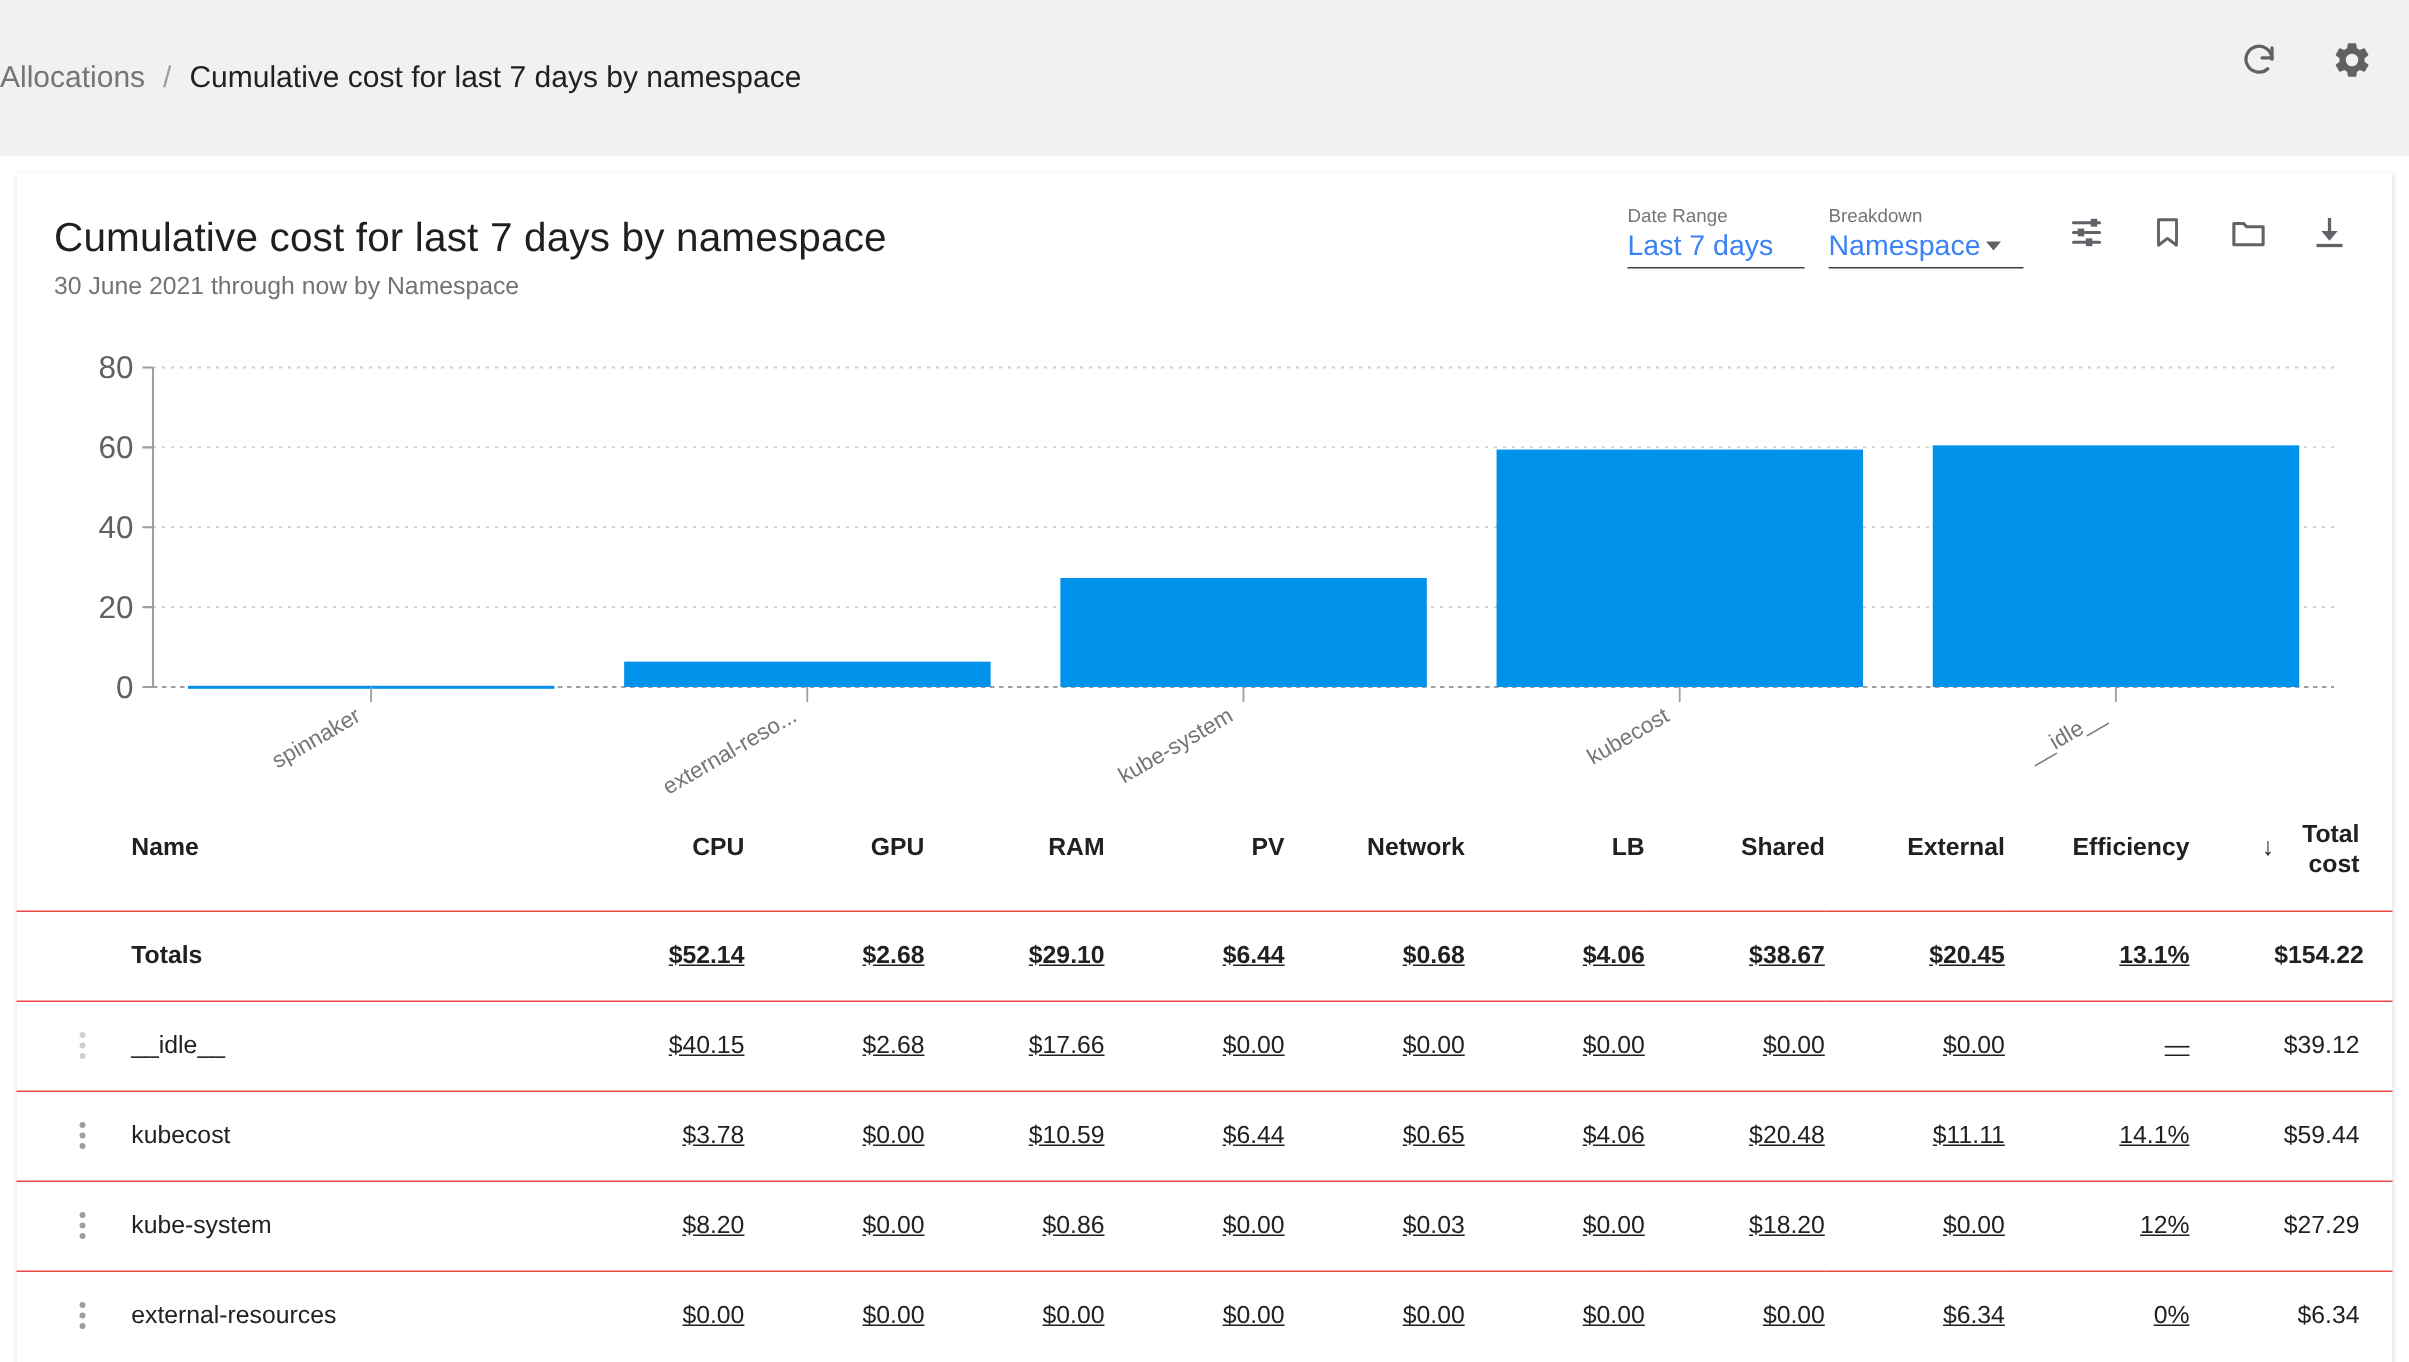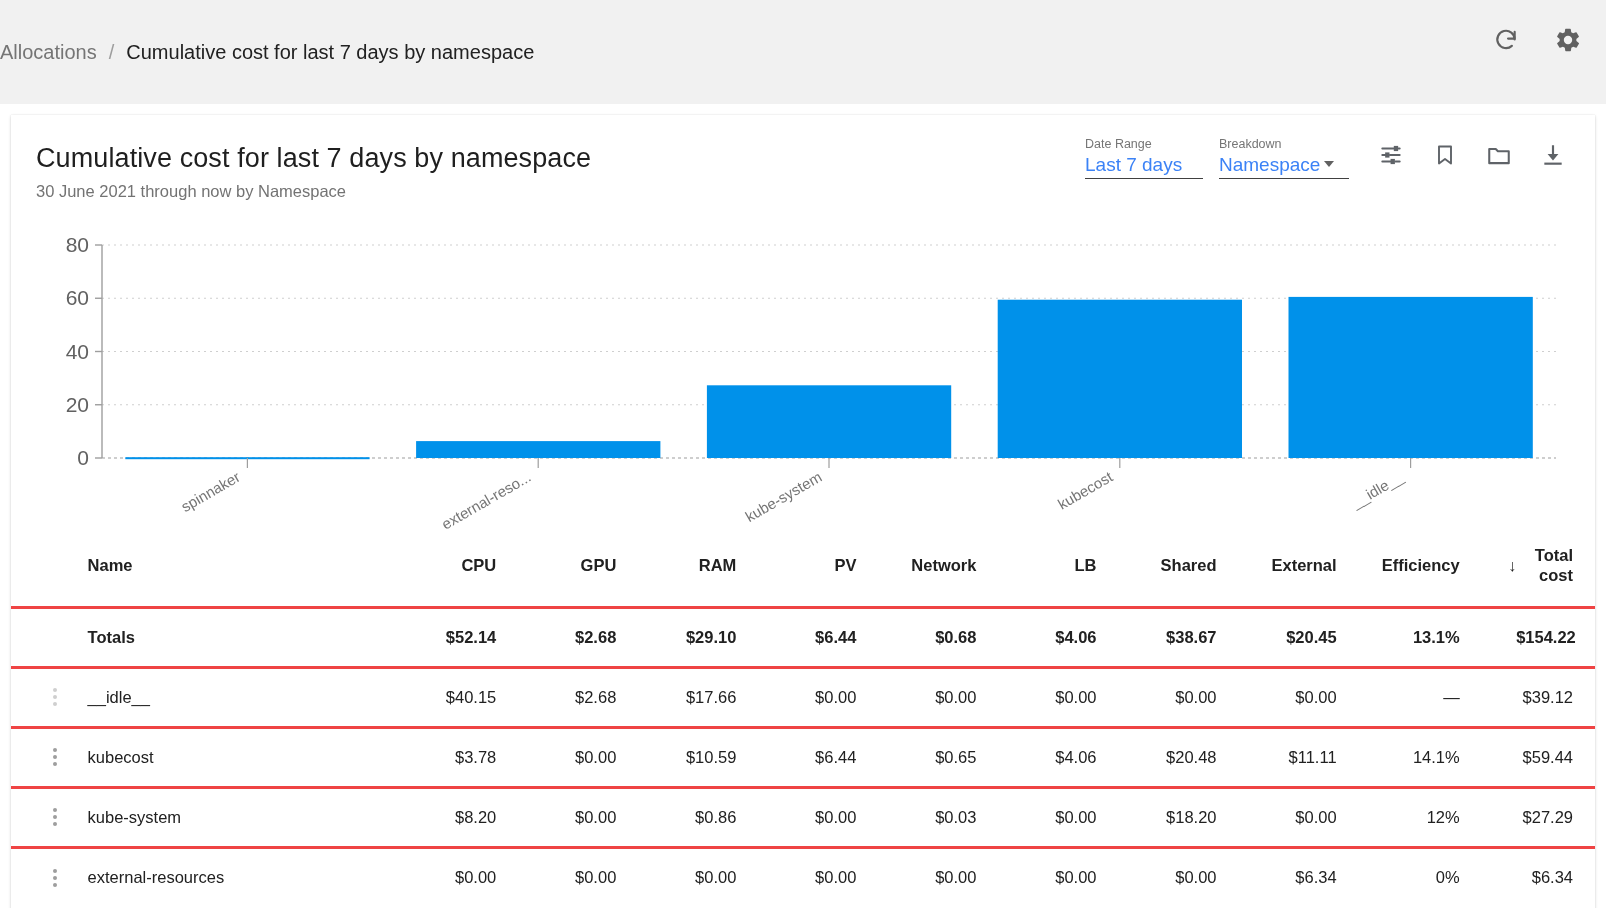--- a/index.html
+++ b/index.html
@@ -140,26 +140,26 @@
   .col-kebab { width: 62px; }
   .col-name  { width: 300px; text-align: left !important; }
   .col-num   { width: 119px; }
   .col-eff   { width: 122px; }
   .col-sort  { width: 56px; }
   .col-total { width: 78px; }
   .th-name { text-align: left !important; padding-left: 14px !important; }
   .th-total { line-height: 1.22; white-space: normal !important; text-align: right; padding-right: 22px !important; }
   .sort-arrow { color: #757575; font-size: 18px; }
 
-  .table tbody tr { border-top: 3px solid #ef4444; }
+  .table tbody tr { border-top: 1px solid #ef4444; }
   .table tbody td { height: 60px; color: #212121; }
   .row-totals td { font-weight: 700; }
   .cell-name { text-align: left !important; padding-left: 14px !important; }
   .cell-total { padding-right: 22px !important; }
-  .cell-num { padding-right: 0px; }
+  .cell-num { padding-right: 0px; text-decoration: underline; }
   .kebab {
     display: flex; flex-direction: column; align-items: center; gap: 3px;
     cursor: pointer; padding-left: 26px;
   }
   .kebab i { width: 4px; height: 4px; background: #9e9e9e; border-radius: 50%; display: block; }
   .row-idle .kebab i { background: #cfcfcf; }
 </style>
 </head>
 <body>
 

